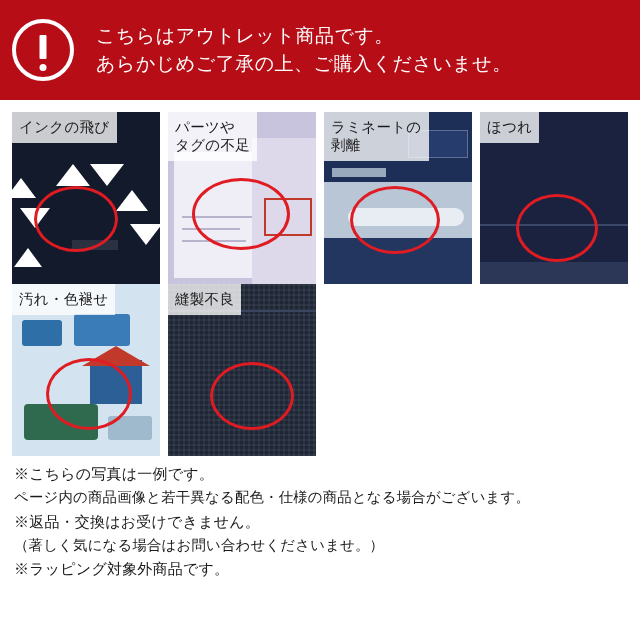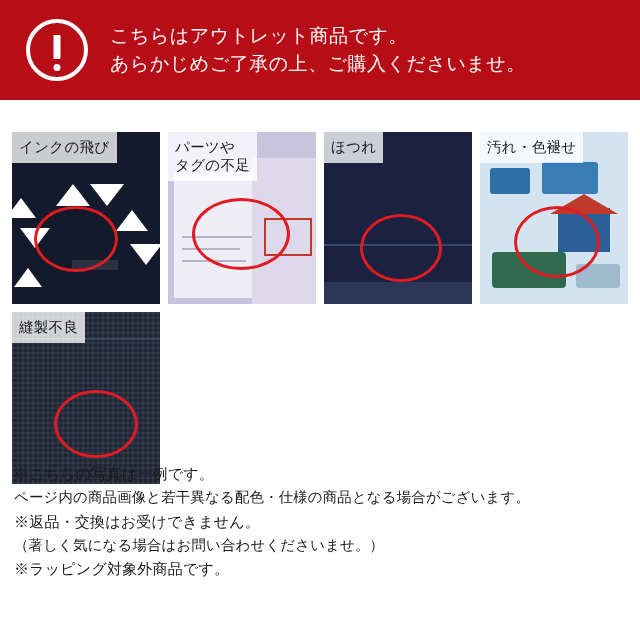--- a/index.html
+++ b/index.html
@@ -22,21 +22,21 @@
 
   
   .banner {
     position: relative;
     width: 640px;
     height: 100px;
     background: #b60d16;
     display: flex;
     align-items: center;
     box-sizing: border-box;
-    padding-left: 26px;
+    padding-left: 12px;
   }
   .excl-icon {
     width: 62px;
     height: 62px;
     border-radius: 50%;
     border: 4px solid #ffffff;
     box-sizing: border-box;
     position: relative;
     flex: 0 0 auto;
     margin-right: 22px;
@@ -68,26 +68,26 @@
   .banner-line {
     font-size: 19px;
     letter-spacing: 0.5px;
     white-space: nowrap;
   }
 
   
   .grid {
     position: absolute;
     left: 12px;
-    top: 132px;
+    top: 112px;
     width: 616px;
     display: grid;
     grid-template-columns: repeat(4, 148px);
     grid-template-rows: repeat(2, 172px);
-    gap: 8px 8px;
+    gap: 0 8px;
   }
   .cell {
     position: relative;
     width: 148px;
     height: 172px;
     overflow: hidden;
     background: #dfe3e8;
   }
   .cell .label {
     position: absolute;
@@ -194,20 +194,33 @@
       <div style="position:absolute;left:14px;top:116px;width:58px;height:2px;background:#b9b4cc;"></div>
       <div style="position:absolute;left:14px;top:128px;width:64px;height:2px;background:#b9b4cc;"></div>
       <div class="circle" style="left:24px;top:66px;width:92px;height:66px;"></div>
       <div class="label">
         <div>パーツや</div>
         <div>タグの不足</div>
       </div>
     </div>
 
 
+    <div class="cell bg-lam">
+      <div style="position:absolute;left:0;top:0;width:148px;height:70px;background:#1d2f57;"></div>
+      <div style="position:absolute;left:0;top:70px;width:148px;height:56px;background:#b9c6d6;"></div>
+      <div style="position:absolute;left:0;top:126px;width:148px;height:46px;background:#22365f;"></div>
+      <div style="position:absolute;left:84px;top:18px;width:58px;height:26px;background:#253c6c;border:1px solid #5c7099;"></div>
+      <div style="position:absolute;left:8px;top:56px;width:54px;height:9px;background:#98a8bd;"></div>
+      <div style="position:absolute;left:24px;top:96px;width:116px;height:18px;background:#e8edf3;border-radius:9px;"></div>
+      <div class="circle" style="left:26px;top:74px;width:84px;height:62px;"></div>
+      <div class="label">
+        <div>ラミネートの</div>
+        <div>剥離</div>
+      </div>
+    </div>
 
 
     <div class="cell bg-fray">
       <div style="position:absolute;left:0;top:0;width:148px;height:172px;background:#1a2240;"></div>
       <div style="position:absolute;left:0;top:112px;width:148px;height:2px;background:#3b4768;"></div>
       <div style="position:absolute;left:0;top:150px;width:148px;height:22px;background:#2c3757;"></div>
       <div class="circle" style="left:36px;top:82px;width:76px;height:62px;"></div>
       <div class="label">ほつれ</div>
     </div>
 

